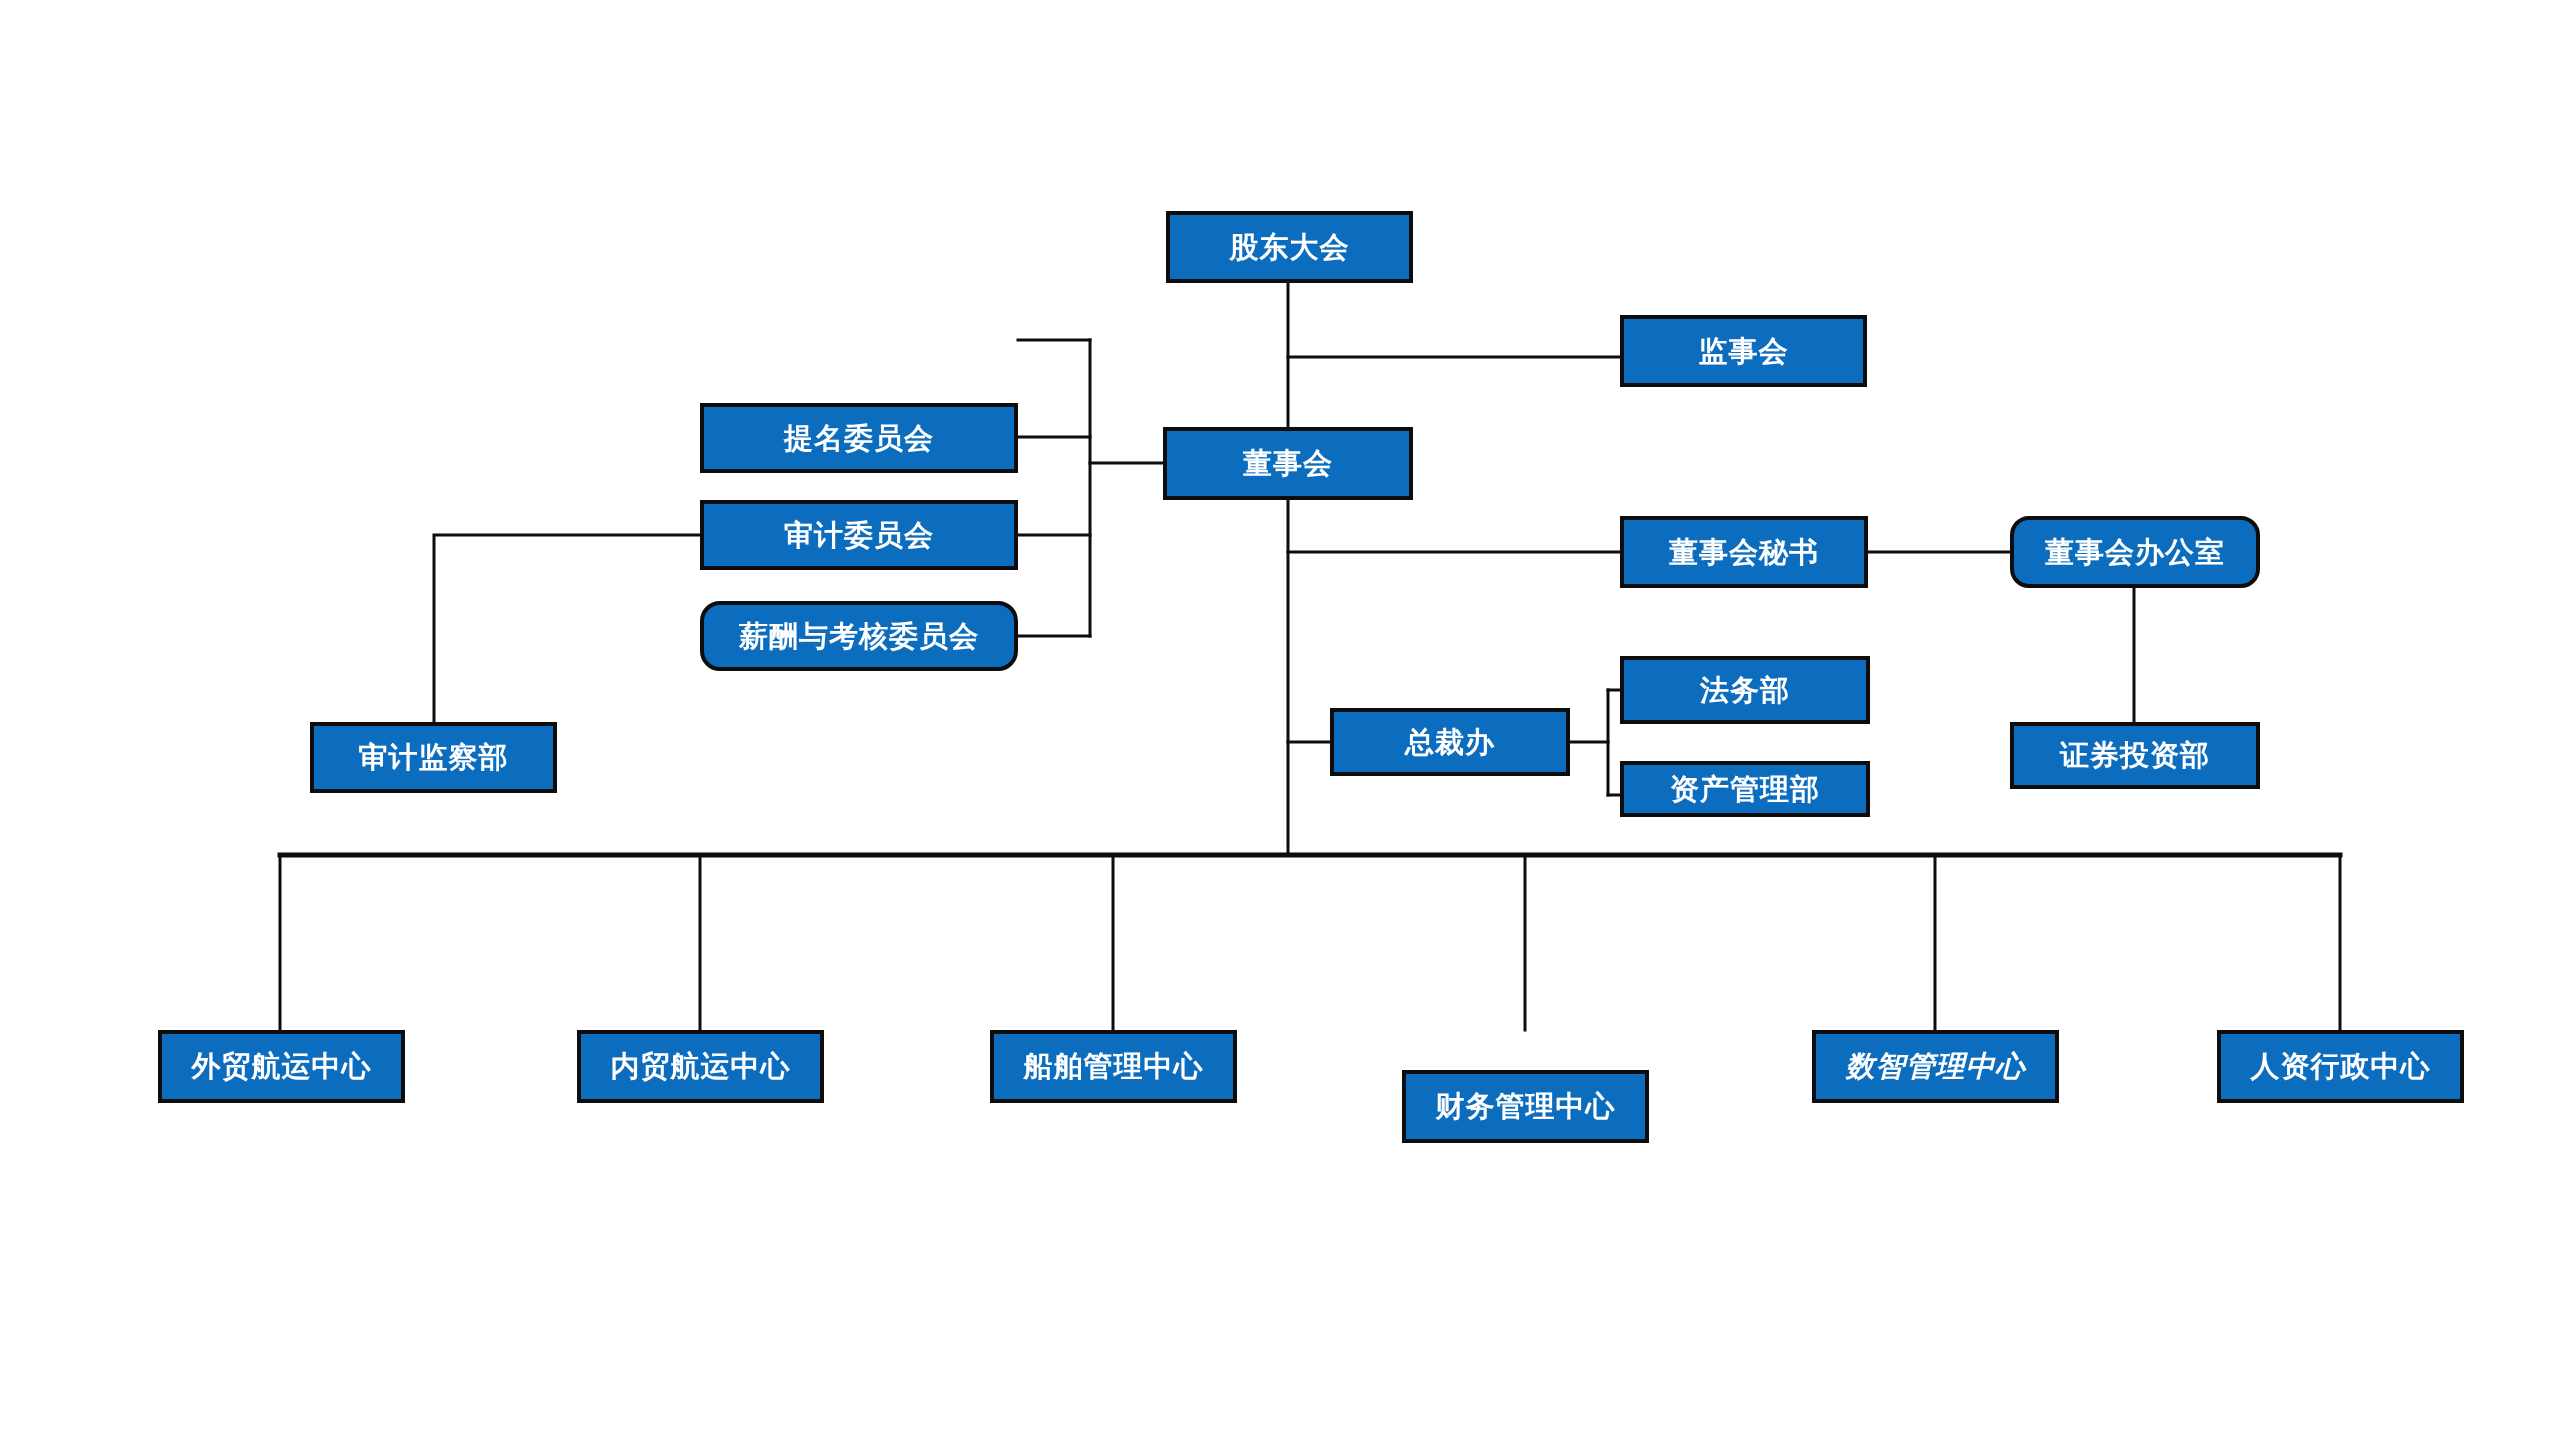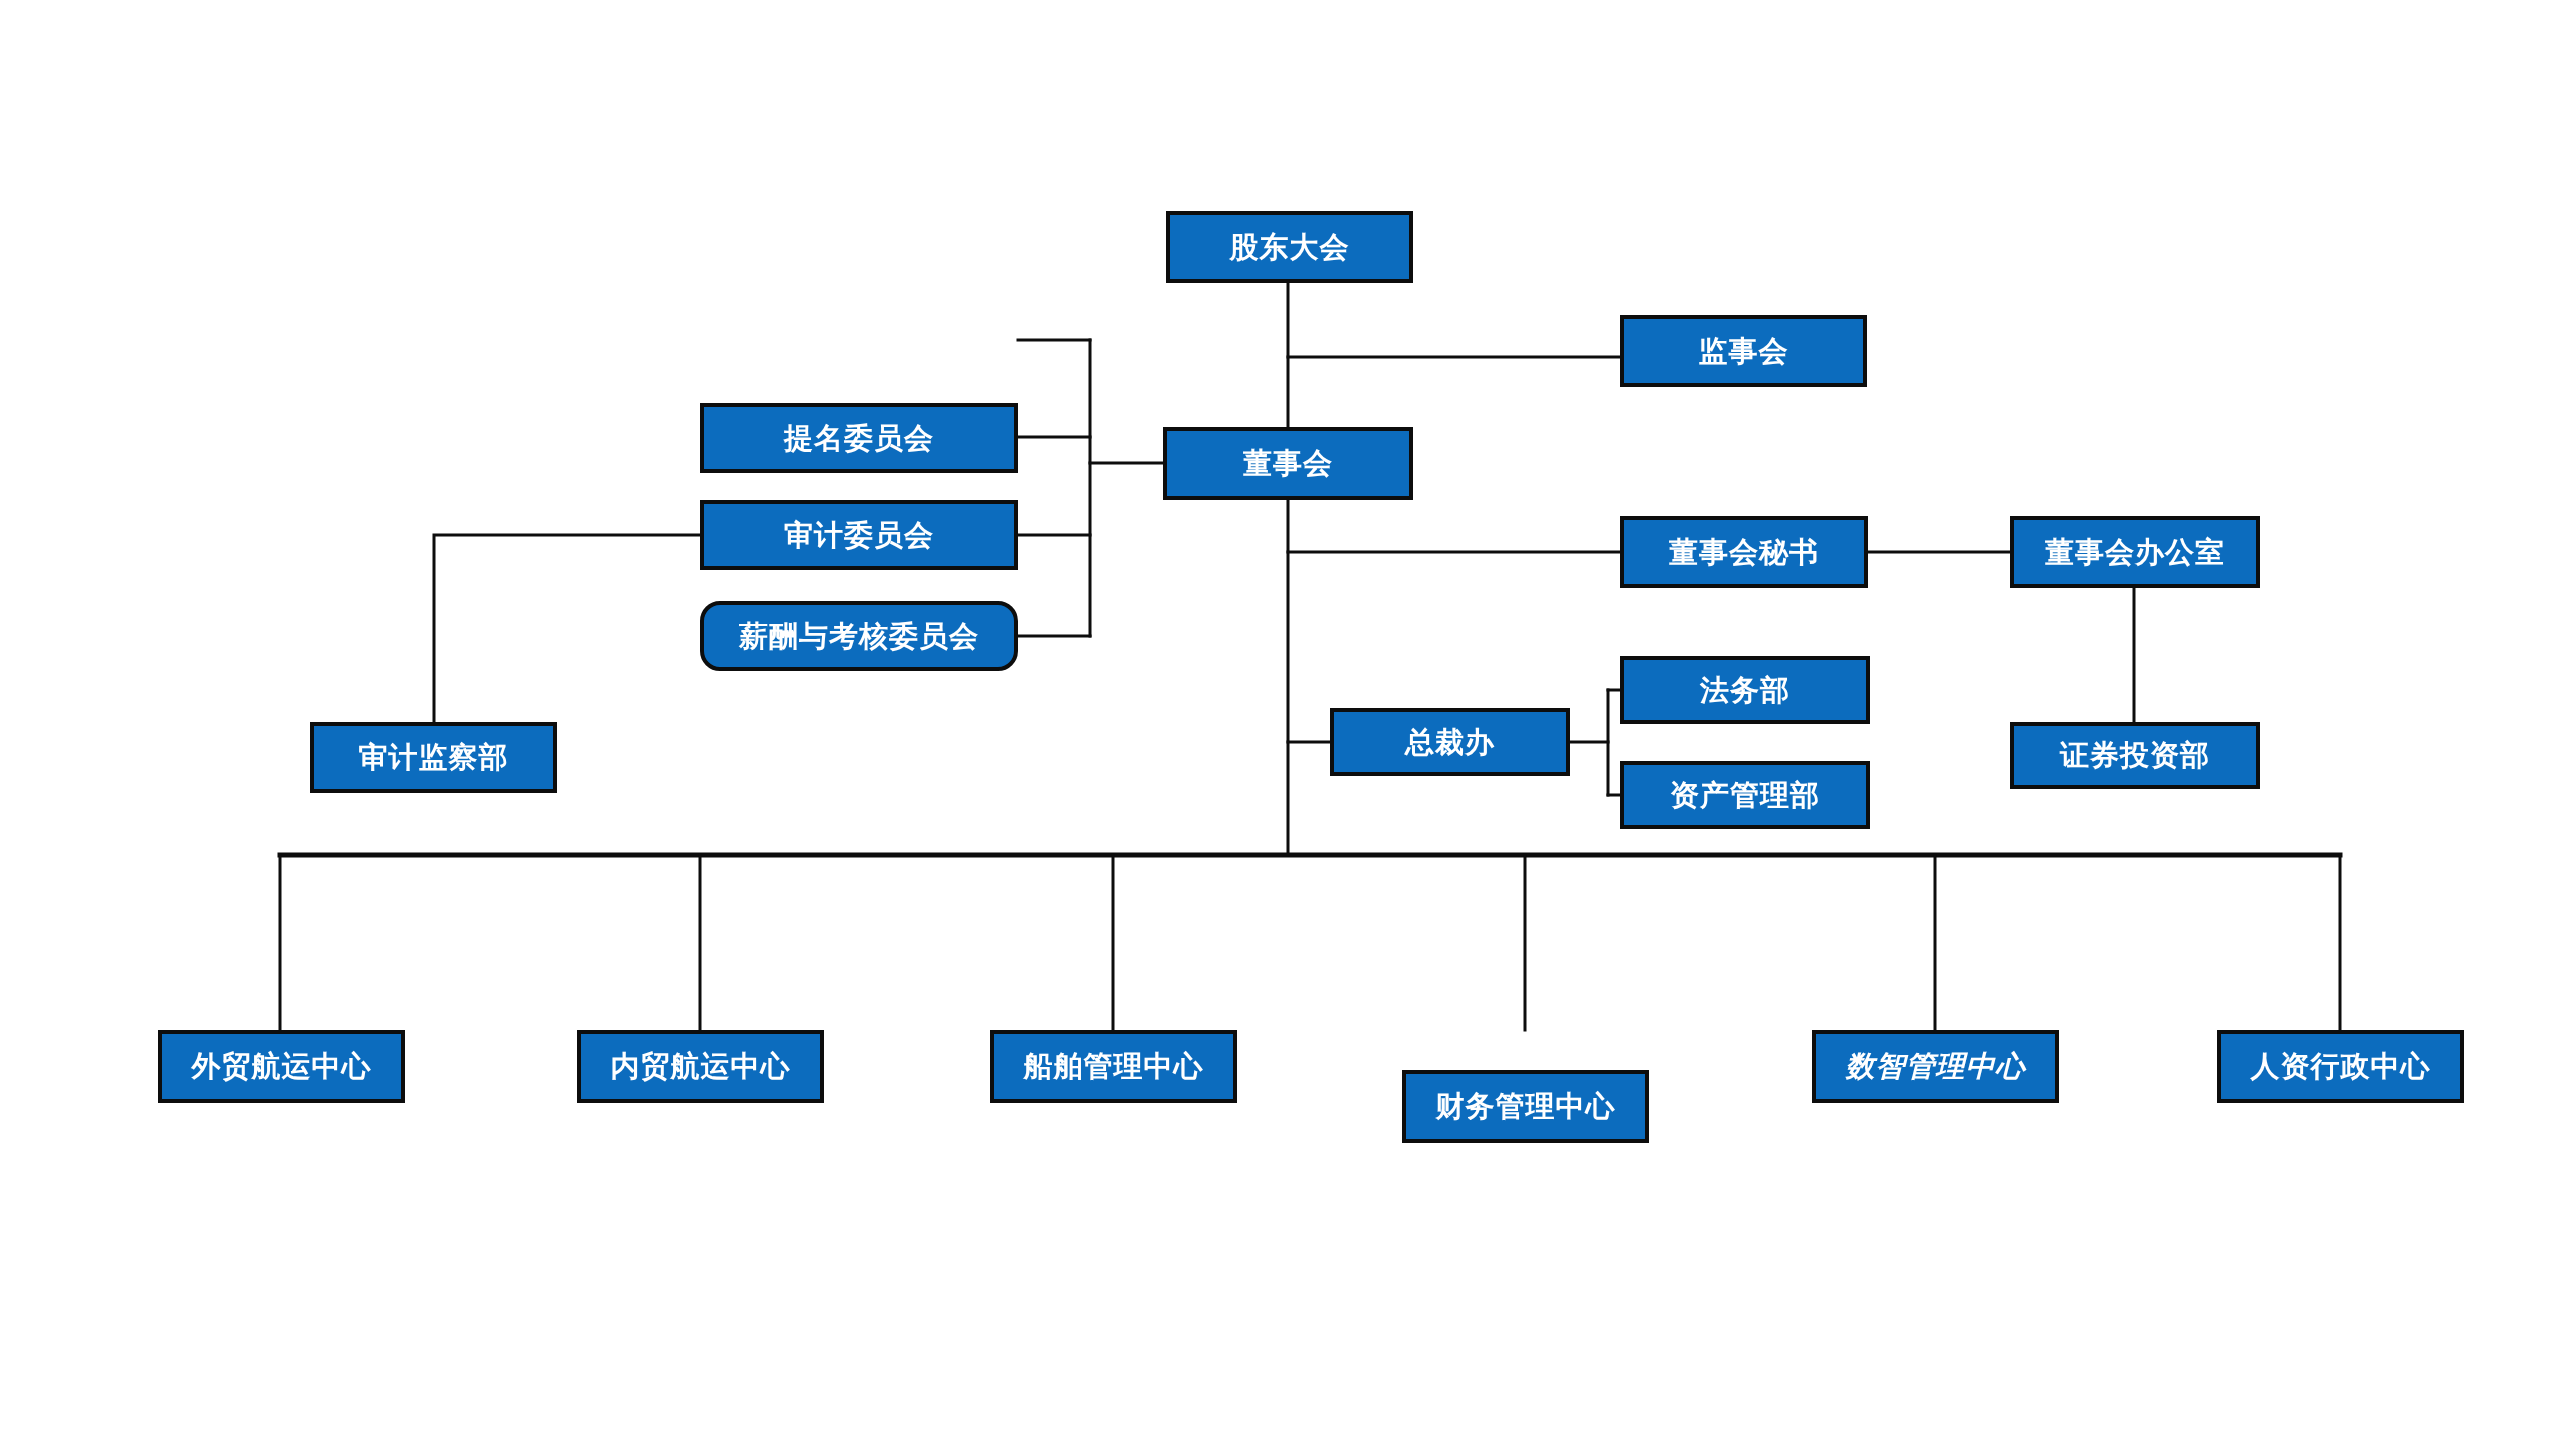--- a/index.html
+++ b/index.html
@@ -134,38 +134,38 @@
   </div>
 
   <div class="node" style="left:310px; top:722px; width:247px; height:71px;">
     <span class="node-label">审计监察部</span>
   </div>
 
   <div class="node" style="left:1620px; top:516px; width:248px; height:72px;">
     <span class="node-label">董事会秘书</span>
   </div>
 
-  <div class="node" style="left:2010px; top:516px; width:250px; height:72px;">
+  <div class="node" style="left:2010px; top:516px; width:250px; height:72px;border-radius:19px;">
     <span class="node-label">董事会办公室</span>
   </div>
 
   <div class="node" style="left:2010px; top:722px; width:250px; height:67px;">
     <span class="node-label">证券投资部</span>
   </div>
 
 
   <div class="node" style="left:1330px; top:708px; width:240px; height:68px;">
     <span class="node-label">总裁办</span>
   </div>
 
   <div class="node" style="left:1620px; top:656px; width:250px; height:68px;">
     <span class="node-label">法务部</span>
   </div>
 
-  <div class="node" style="left:1620px; top:761px; width:250px; height:68px;">
+  <div class="node" style="left:1620px; top:761px; width:250px; height:56px;">
     <span class="node-label">资产管理部</span>
   </div>
 
   <div class="node" style="left:158px; top:1030px; width:247px; height:73px;">
     <span class="node-label">外贸航运中心</span>
   </div>
 
   <div class="node" style="left:577px; top:1030px; width:247px; height:73px;">
     <span class="node-label">内贸航运中心</span>
   </div>

